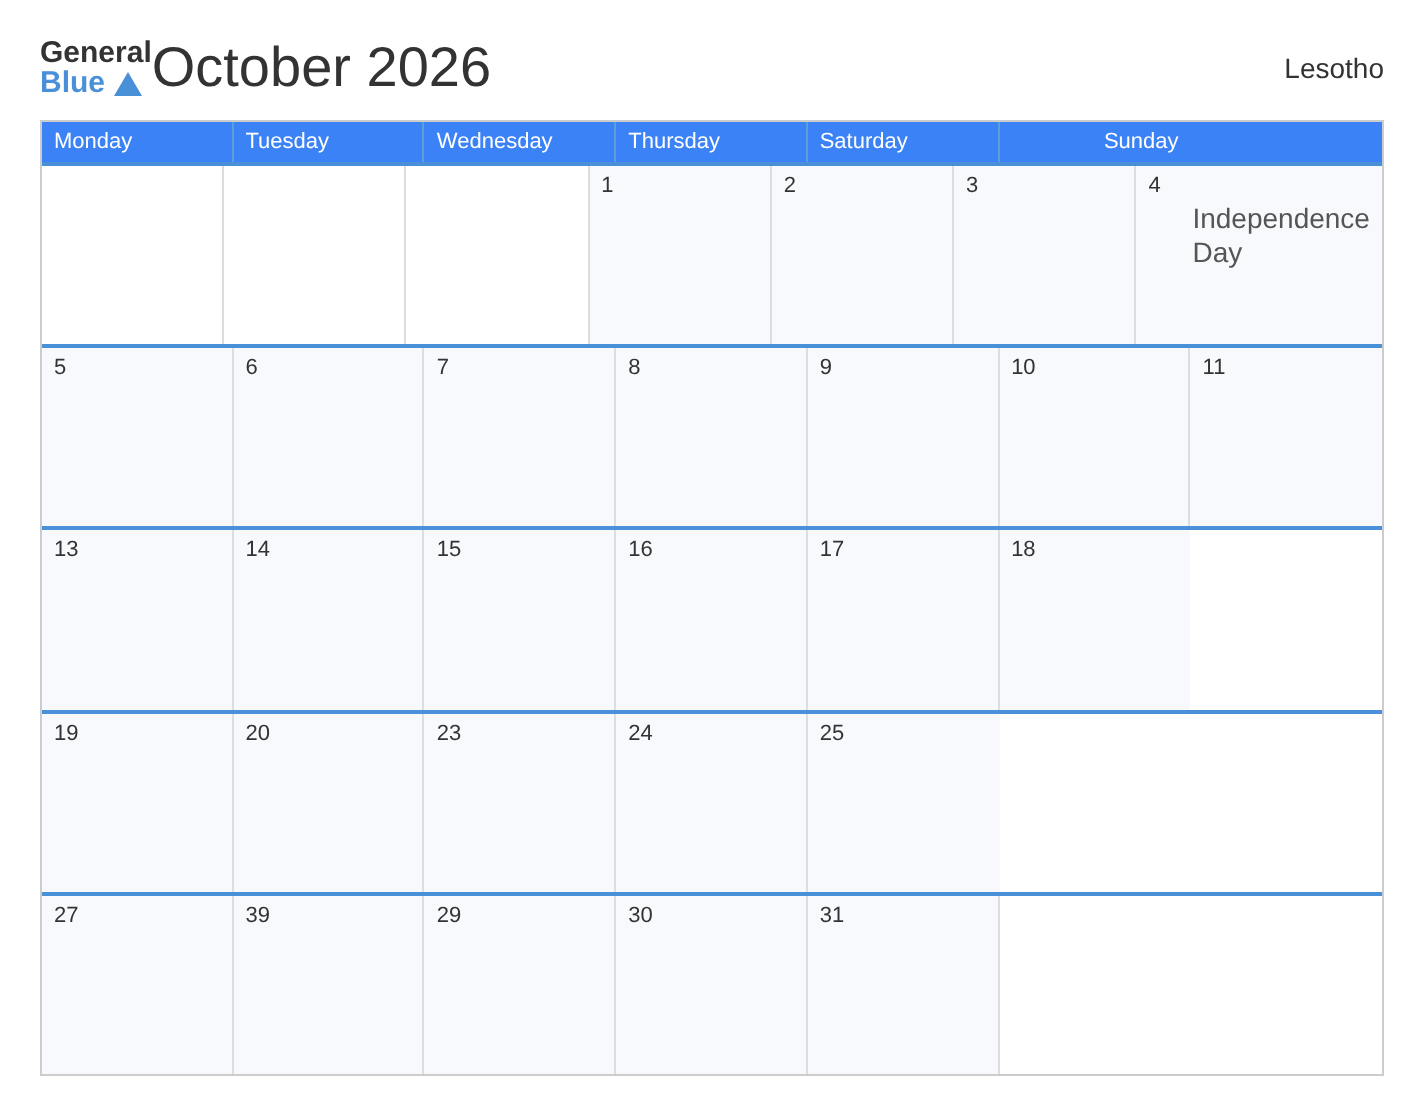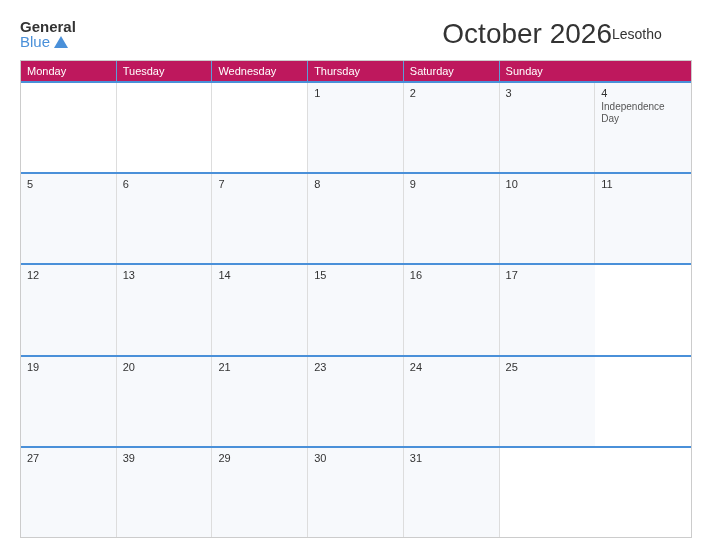--- a/index.html
+++ b/index.html
@@ -29,67 +29,68 @@
       flex-direction: column;
       line-height: 1;
     }
     .logo-general {
       font-size: 15px;
       font-weight: bold;
       color: #333;
     }
     .logo-blue {
       font-size: 15px;
-      font-weight: normal;
+      font-weight: bold;
       color: #4a90d9;
       display: flex;
       align-items: center;
       gap: 2px;
     }
     .logo-triangle {
       width: 0;
       height: 0;
       border-left: 7px solid transparent;
       border-right: 7px solid transparent;
       border-bottom: 12px solid #4a90d9;
       display: inline-block;
       margin-left: 2px;
     }
     .calendar-title {
       font-size: 28px;
       color: #333;
       font-weight: normal;
-      text-align: right;
+      text-align: left;
       flex: 1;
     }
     .country-label {
       font-size: 14px;
       color: #333;
+      text-align: right;
       min-width: 80px;
     }
     
     .calendar {
       flex: 1;
       display: flex;
       flex-direction: column;
       border: 1px solid #ccc;
     }
     .cal-header-row {
       display: grid;
       grid-template-columns: repeat(7, 1fr);
-      background: #be185d;
+      background: #3b82f6;
     }
     .cal-header-cell {
       color: #fff;
       font-size: 11px;
       padding: 4px 6px;
       border-right: 1px solid #5a9fd9;
       font-weight: normal;
     }
-    .cal-header-cell:last-child { border-right: none; }
+    .cal-header-cell:last-child { border-right: none; text-align: right; }
     .cal-body {
       flex: 1;
       display: flex;
       flex-direction: column;
     }
     .cal-week {
       display: grid;
       grid-template-columns: repeat(7, 1fr);
       flex: 1;
       border-top: 2px solid #4a90d9;
@@ -102,25 +103,26 @@
       min-height: 70px;
     }
     .cal-cell:last-child { border-right: none; }
     .cal-cell.empty { background: #fff; }
     .day-num {
       font-size: 11px;
       color: #333;
       display: block;
     }
     .holiday-label {
-      font-size: 10px;
+      font-size: 14px;
       color: #555;
       margin-top: 2px;
       display: block;
       line-height: 1.2;
+      margin-left: 22px;
     }
   </style>
 </head>
 <body>
 
 <div class="page">
 
   <div class="header">
     <div class="logo">
       <span class="logo-general">General</span>
@@ -179,47 +181,44 @@
           </div>
           <div class="cal-cell">
             <span class="day-num">10</span>
           </div>
           <div class="cal-cell">
             <span class="day-num">11</span>
           </div>
         </div>
         <div class="cal-week">
           <div class="cal-cell">
-            <span class="day-num">12</span>
-          </div>
-          <div class="cal-cell">
             <span class="day-num">13</span>
           </div>
           <div class="cal-cell">
             <span class="day-num">14</span>
           </div>
           <div class="cal-cell">
             <span class="day-num">15</span>
           </div>
           <div class="cal-cell">
             <span class="day-num">16</span>
           </div>
           <div class="cal-cell">
             <span class="day-num">17</span>
           </div>
+          <div class="cal-cell">
+            <span class="day-num">18</span>
+          </div>
         </div>
         <div class="cal-week">
           <div class="cal-cell">
             <span class="day-num">19</span>
           </div>
           <div class="cal-cell">
             <span class="day-num">20</span>
-          </div>
-          <div class="cal-cell">
-            <span class="day-num">21</span>
           </div>
           <div class="cal-cell">
             <span class="day-num">23</span>
           </div>
           <div class="cal-cell">
             <span class="day-num">24</span>
           </div>
           <div class="cal-cell">
             <span class="day-num">25</span>
           </div>

